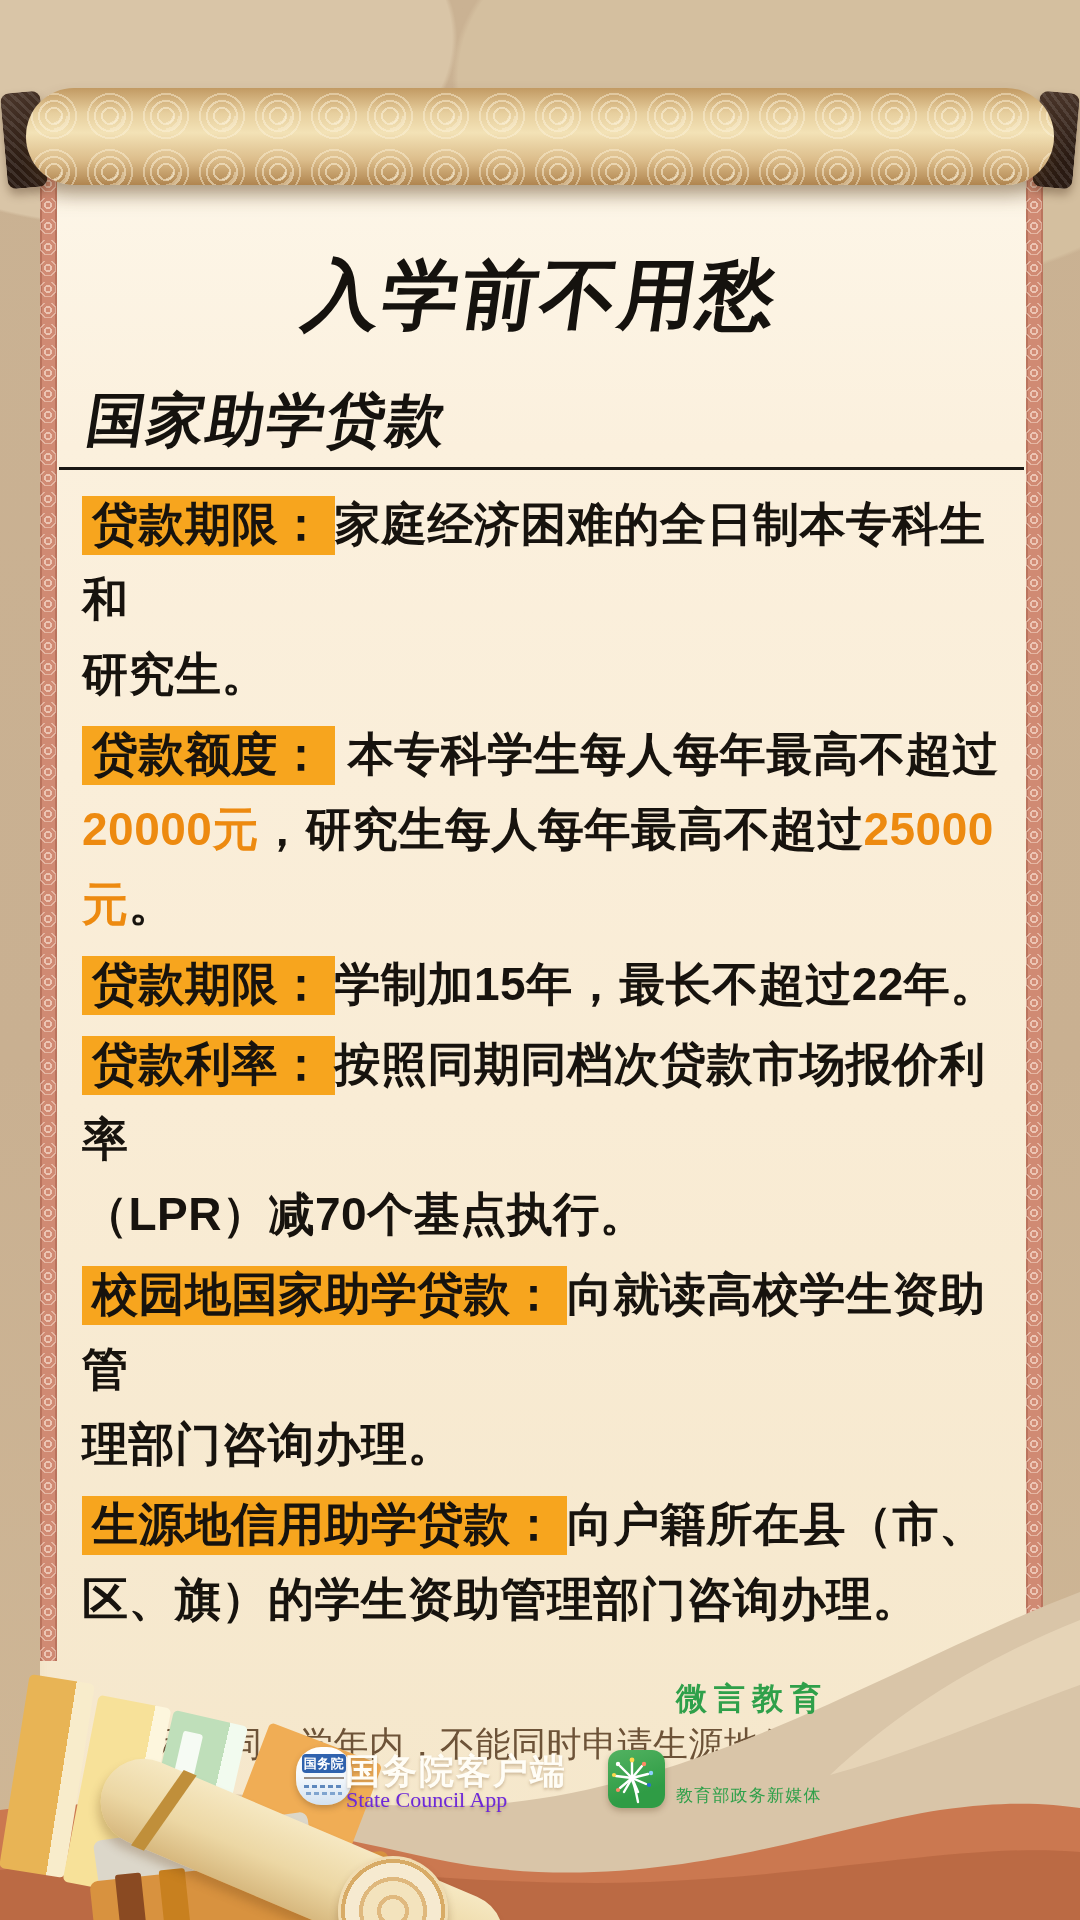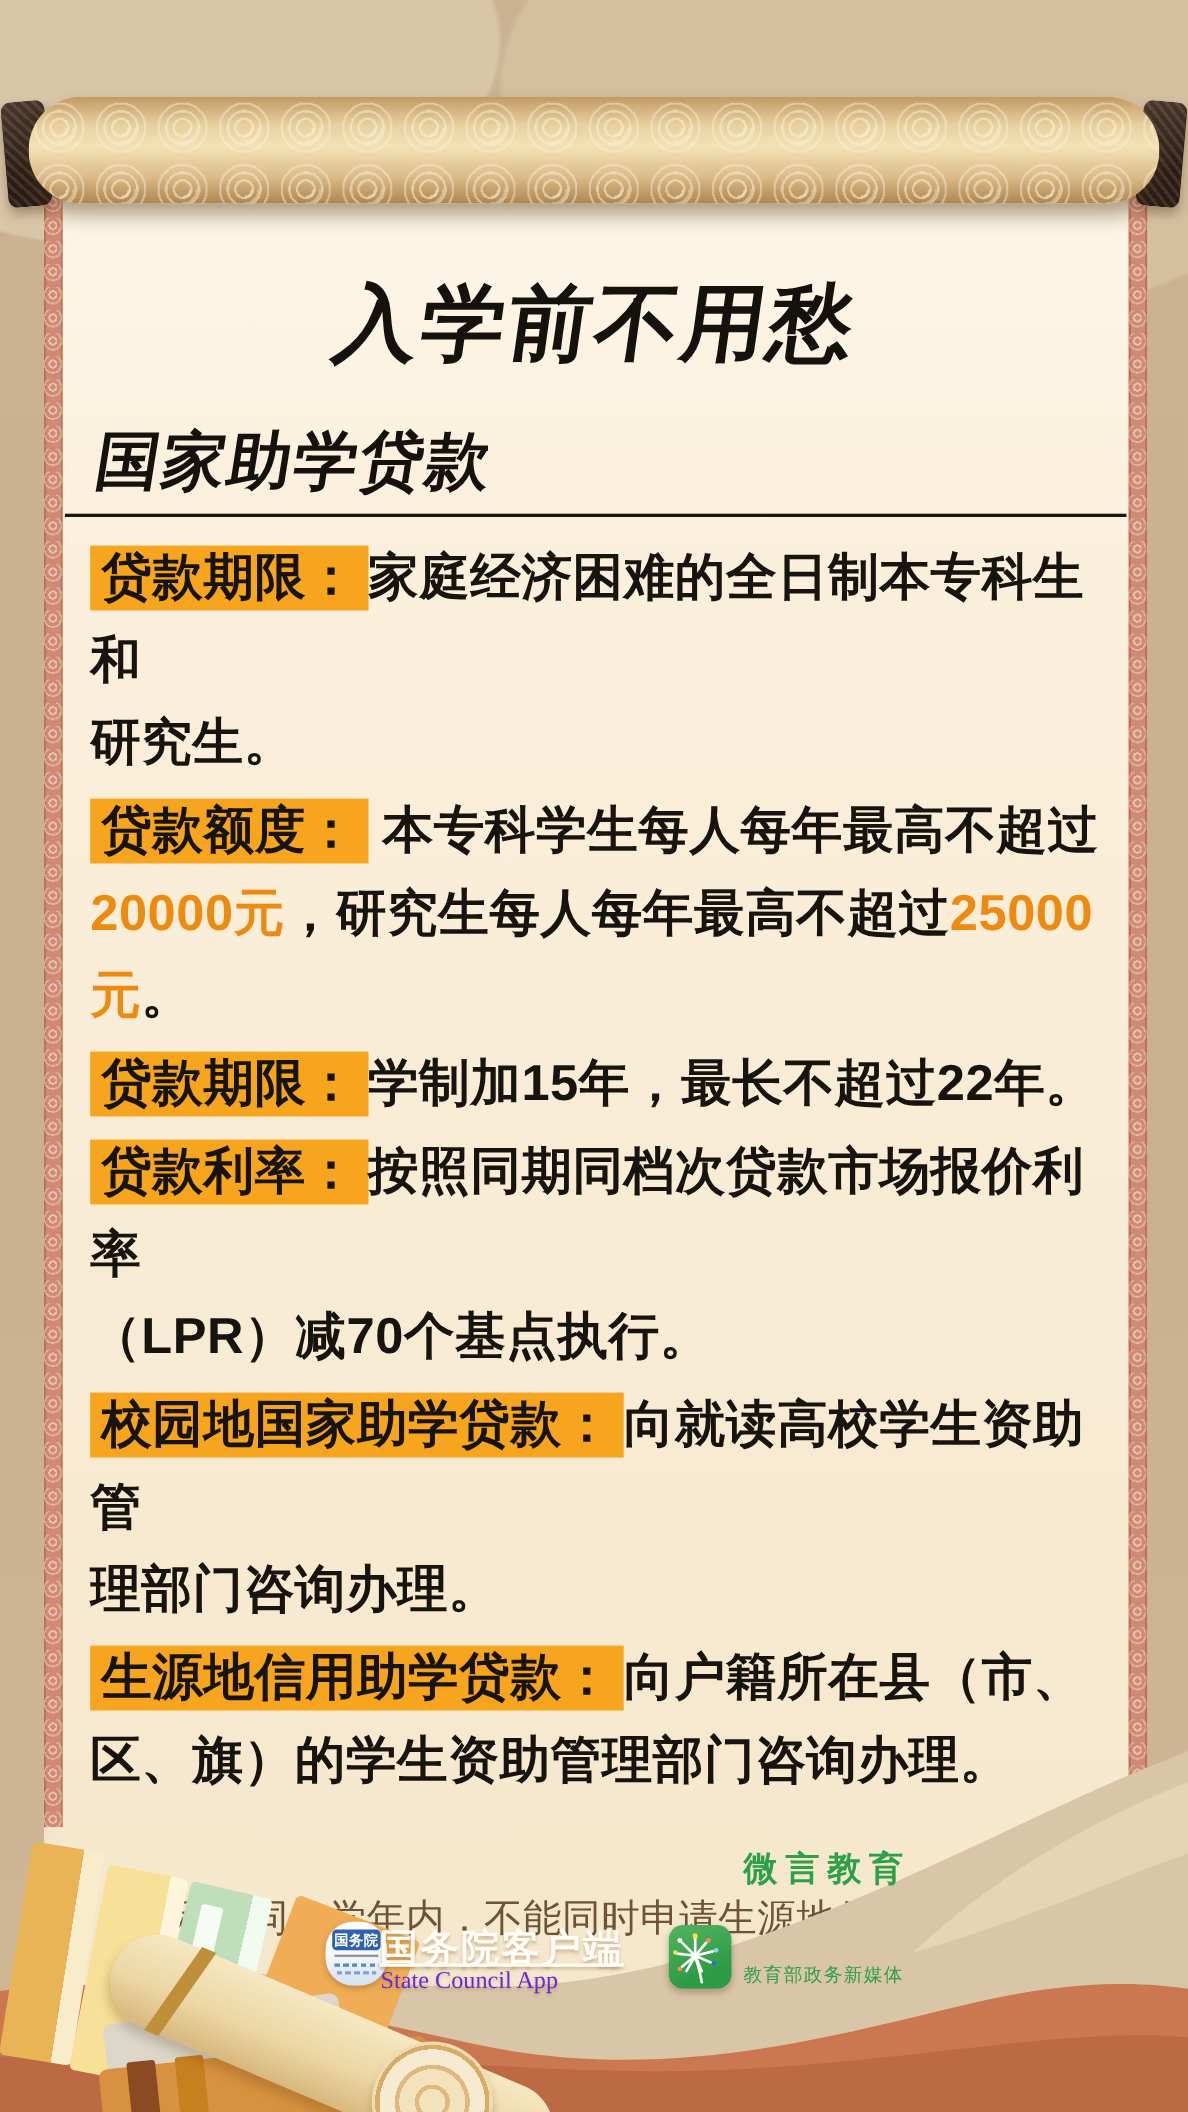--- a/index.html
+++ b/index.html
@@ -111,21 +111,21 @@
   .sc-icon{
     left:296px;top:1747px;width:56px;height:58px;border-radius:25px;
     background:linear-gradient(180deg,#ffffff 0%,#f4f8fc 50%,#d3e2f1 100%);
     box-shadow:0 3px 6px rgba(90,60,30,.3);
   }
   .sc-badge{position:absolute;left:6px;top:7px;width:44px;height:19px;border-radius:4px;background:#2f62ae;
     color:#fff;font-size:13px;font-weight:800;text-align:center;line-height:19px;letter-spacing:.5px;}
   .sc-line{position:absolute;left:8px;top:30px;width:40px;height:2px;background:#9a8f86;}
   .sc-wave1{position:absolute;left:8px;top:38px;width:40px;height:3px;background:repeating-linear-gradient(90deg,#5e88bd 0 5px,rgba(0,0,0,0) 5px 8px);}
   .sc-wave2{position:absolute;left:10px;top:45px;width:36px;height:3px;background:repeating-linear-gradient(90deg,#7fa4cf 0 5px,rgba(0,0,0,0) 5px 8px);}
-  .sc-title{left:345px;top:1748px;font-size:35px;font-weight:800;color:#fffdf6;letter-spacing:2px;text-shadow:0 2px 3px rgba(130,95,55,.35);text-decoration:underline;}
+  .sc-title{left:345px;top:1748px;font-size:35px;font-weight:800;color:#fffdf6;letter-spacing:2px;text-shadow:0 2px 3px rgba(130,95,55,.35);}
   .sc-sub{left:346px;top:1787px;font-size:22px;color:#6d28d9;font-family:"Liberation Serif","DejaVu Serif",serif;text-shadow:0 2px 3px rgba(130,95,55,.35);}
   .wy-icon{
     left:608px;top:1750px;width:57px;height:58px;border-radius:13px;
     background:linear-gradient(160deg,#52b261 0%,#2f9c45 70%);
     box-shadow:0 3px 6px rgba(90,60,30,.3);
   }
   .wy-title{left:676px;top:1678px;font-size:31px;font-weight:800;color:#2fa04a;letter-spacing:7px;}
   .wy-sub{left:676px;top:1784px;font-size:17px;font-weight:400;color:#2fa04a;letter-spacing:1.2px;}
 </style>
 </head>

